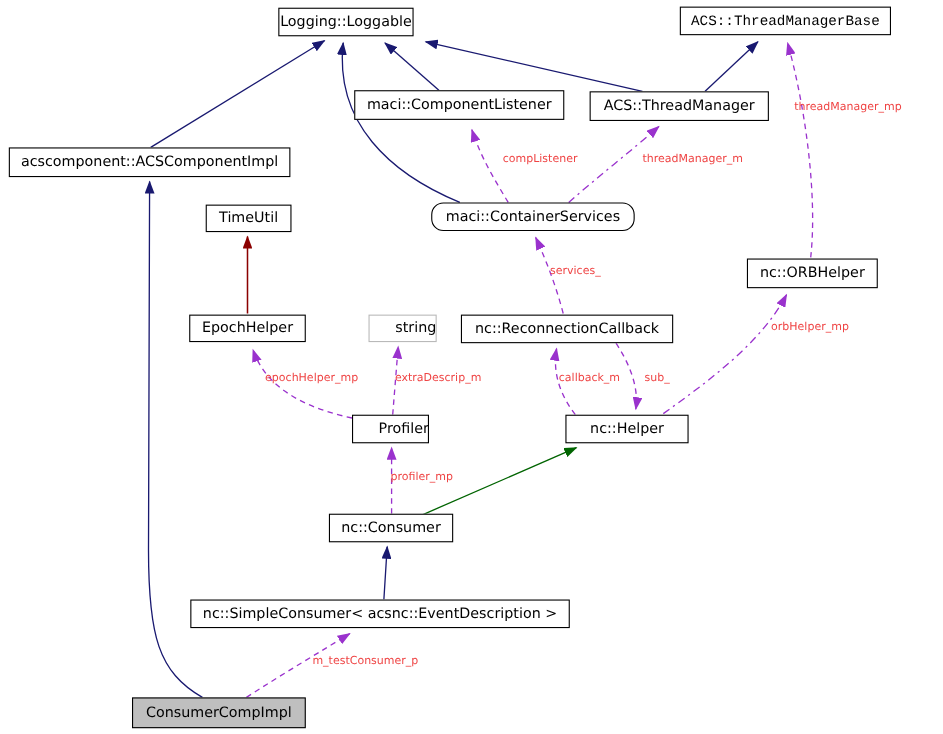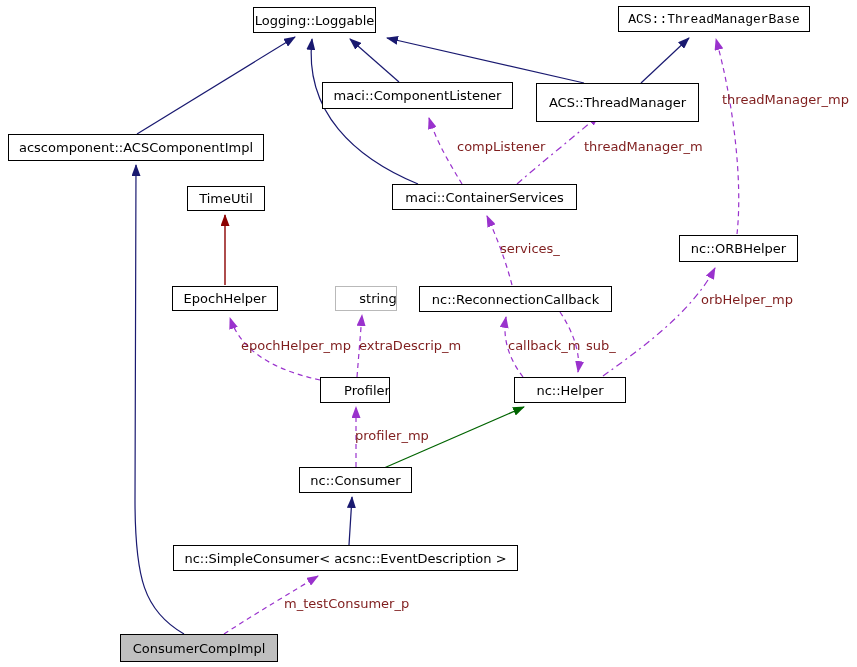--- a/index.html
+++ b/index.html
@@ -10,21 +10,21 @@
   #edges { position:absolute; left:0; top:0; width:857px; height:667px; }
   .node {
     position:absolute; box-sizing:border-box;
     border:1px solid #000000; background:#ffffff;
     display:flex; align-items:center; justify-content:center;
     font-size:13px; color:#000000; white-space:nowrap; cursor:pointer;
   }
   .node.plain { border-color:#b9b9b9; cursor:default; }
   .node.current { background:#bfbfbf; cursor:default; }
   .edge-label {
-    position:absolute; font-size:13px; color:#7f1d1d; white-space:nowrap;
+    position:absolute; font-size:10px; color:#ef4444; white-space:nowrap;
   }
   path.inh  { stroke:#191970; fill:none; stroke-width:1.2; }
   path.pro  { stroke:#006400; fill:none; stroke-width:1.2; }
   path.pri  { stroke:#8b0000; fill:none; stroke-width:1.4; }
   path.use  { stroke:#9a32cd; fill:none; stroke-width:1.2; stroke-dasharray:5,4; }
   path.usedd{ stroke:#9a32cd; fill:none; stroke-width:1.2; stroke-dasharray:7,4,2,4; }
 </style>
 </head>
 <body>
 
@@ -67,23 +67,23 @@
     <path class="use" d="M 560,312 C 572,330 581,352 578,372" marker-end="url(#ah-purple)"></path>
     <path class="use" d="M 356,467 L 356,407" marker-end="url(#ah-purple)"></path>
     <path class="use" d="M 357,377 L 362,315" marker-end="url(#ah-purple)"></path>
     <path class="use" d="M 320,380 C 283,372 243,356 230,318" marker-end="url(#ah-purple)"></path>
     <path class="use" d="M 224,634 C 258,612 292,592 318,576" marker-end="url(#ah-purple)"></path>
   </svg>
 
   <div class="node" style="left:253px; top:7px;  width:123px; height:26px;">Logging::Loggable</div>
   <div class="node" style="left:618px; top:6px;  width:192px; height:26px;font-family:Liberation Mono, monospace;">ACS::ThreadManagerBase</div>
   <div class="node" style="left:322px; top:82px; width:191px; height:27px;">maci::ComponentListener</div>
-  <div class="node" style="left:536px; top:83px; width:163px; height:39px;">ACS::ThreadManager</div>
+  <div class="node" style="left:536px; top:83px; width:163px; height:27px;">ACS::ThreadManager</div>
   <div class="node" style="left:8px;   top:134px; width:256px; height:27px;">acscomponent::ACSComponentImpl</div>
-  <div class="node" style="left:392px; top:184px; width:185px; height:26px;">maci::ContainerServices</div>
+  <div class="node" style="left:392px; top:184px; width:185px; height:26px;border-radius:11px;">maci::ContainerServices</div>
   <div class="node" style="left:187px; top:186px; width:78px; height:25px;">TimeUtil</div>
   <div class="node" style="left:679px; top:235px; width:119px; height:27px;">nc::ORBHelper</div>
   <div class="node" style="left:172px; top:286px; width:106px; height:25px;">EpochHelper</div>
   <div class="node plain" style="left:335px; top:286px; width:62px; height:25px;padding-left:24px;">string</div>
   <div class="node" style="left:419px; top:286px; width:193px; height:26px;">nc::ReconnectionCallback</div>
   <div class="node" style="left:320px; top:377px; width:70px; height:26px;padding-left:24px;">Profiler</div>
   <div class="node" style="left:514px; top:377px; width:112px; height:26px;">nc::Helper</div>
   <div class="node" style="left:299px; top:467px; width:113px; height:26px;">nc::Consumer</div>
   <div class="node" style="left:173px; top:545px; width:345px; height:26px;">nc::SimpleConsumer&lt; acsnc::EventDescription &gt;</div>
   <div class="node current" style="left:120px; top:634px; width:158px; height:28px;">ConsumerCompImpl</div>

